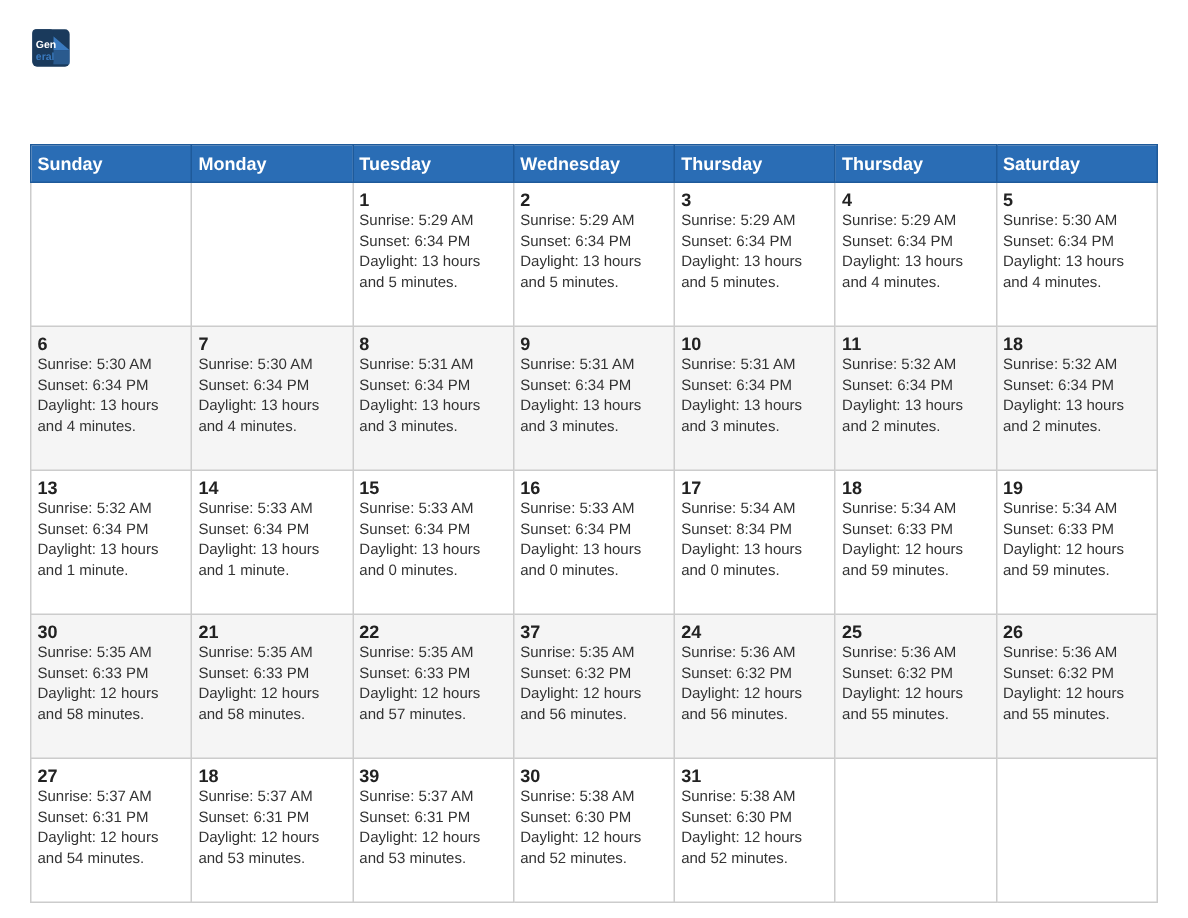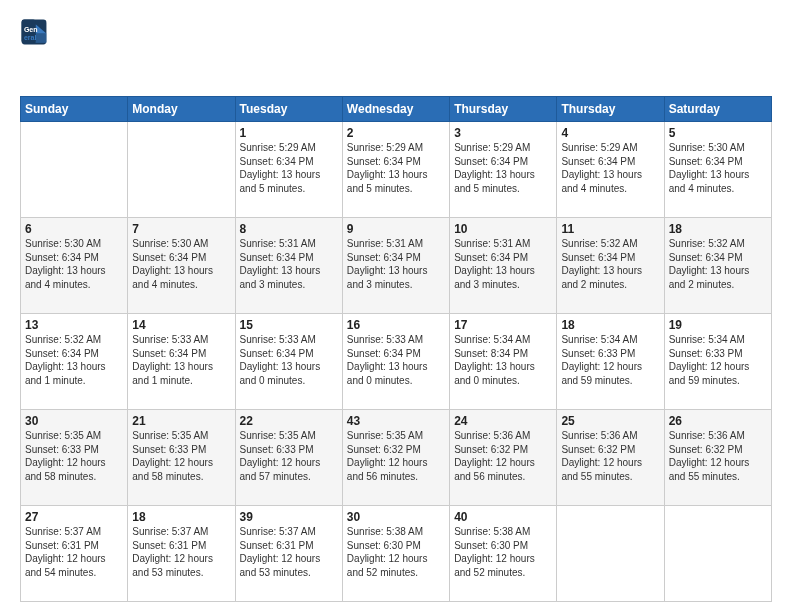--- a/index.html
+++ b/index.html
@@ -296,21 +296,21 @@
 and 58 minutes.</div>
           </td>
           <td>
             <span class="day-num">22</span>
             <div class="day-info">Sunrise: 5:35 AM
 Sunset: 6:33 PM
 Daylight: 12 hours
 and 57 minutes.</div>
           </td>
           <td>
-            <span class="day-num">43</span>
+            <span class="day-num">37</span>
             <div class="day-info">Sunrise: 5:35 AM
 Sunset: 6:32 PM
 Daylight: 12 hours
 and 56 minutes.</div>
           </td>
           <td>
             <span class="day-num">24</span>
             <div class="day-info">Sunrise: 5:36 AM
 Sunset: 6:32 PM
 Daylight: 12 hours
@@ -354,21 +354,21 @@
 and 53 minutes.</div>
           </td>
           <td>
             <span class="day-num">30</span>
             <div class="day-info">Sunrise: 5:38 AM
 Sunset: 6:30 PM
 Daylight: 12 hours
 and 52 minutes.</div>
           </td>
           <td>
-            <span class="day-num">40</span>
+            <span class="day-num">31</span>
             <div class="day-info">Sunrise: 5:38 AM
 Sunset: 6:30 PM
 Daylight: 12 hours
 and 52 minutes.</div>
           </td>
           <td class="empty"></td>
           <td class="empty"></td>
         </tr>
       </tbody>
   </table>

